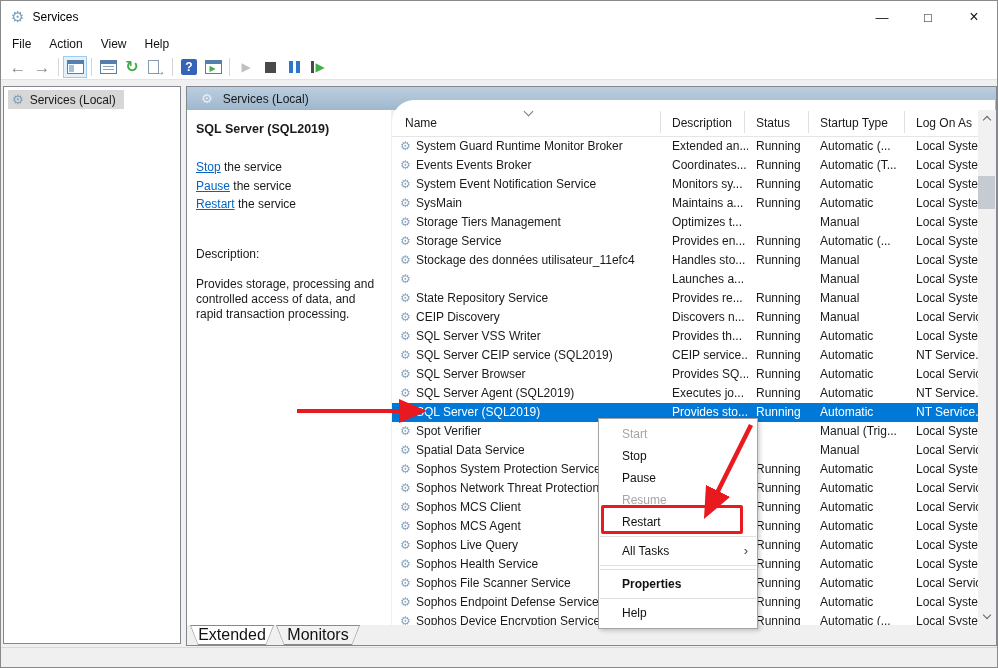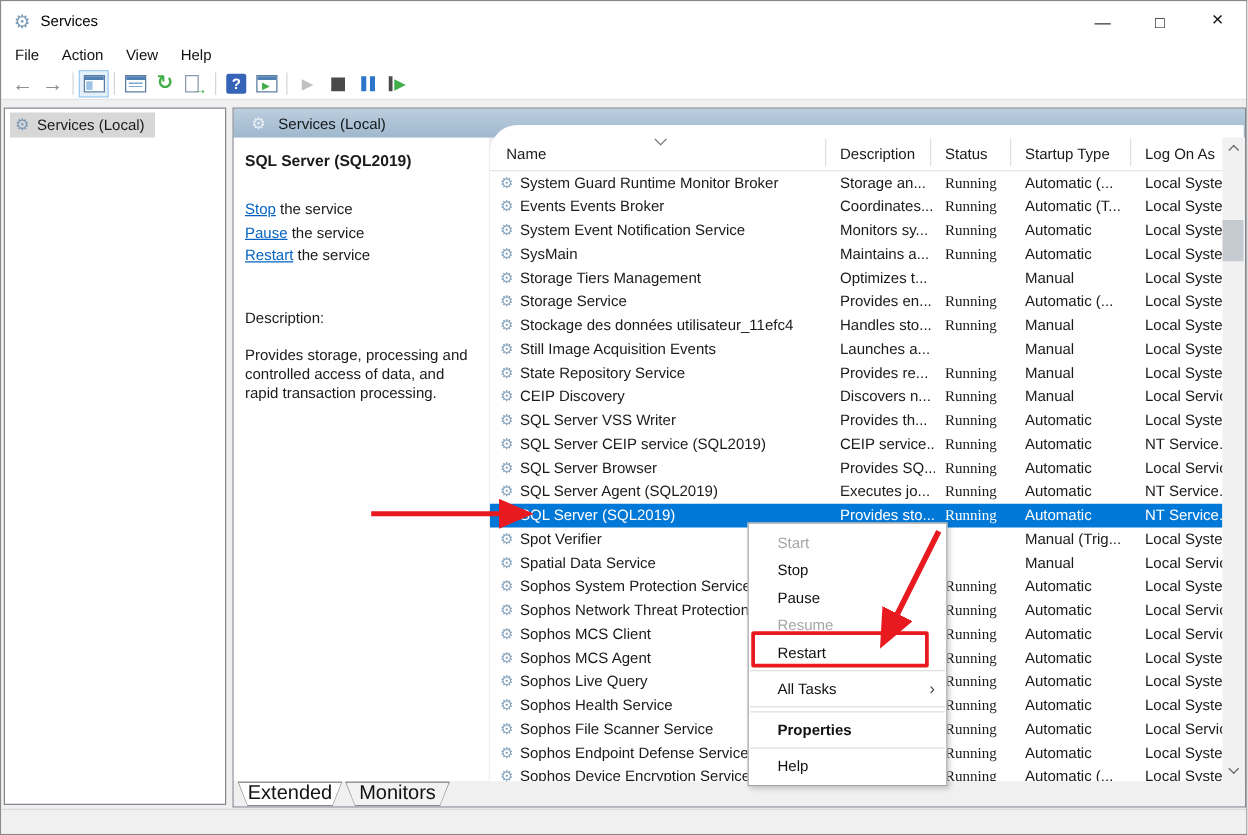--- a/index.html
+++ b/index.html
@@ -67,21 +67,21 @@
   .col-label { position:absolute; bottom:6px; color:#1a1a1a; }
   .col-sep { position:absolute; bottom:3px; width:1px; height:22px; background:#e0e0e0; }
   .chev { display:inline-block; width:7px; height:7px; border-left:1px solid #7a7a7a; border-bottom:1px solid #7a7a7a; transform:rotate(-45deg); }
   #sort-chevron { position:absolute; left:133px; top:8px; }
   #rows { position:absolute; left:0; top:37px; right:17px; bottom:0; overflow:hidden; }
   .row { position:relative; height:19px; line-height:19px; white-space:nowrap; }
   .row .gear { position:absolute; left:8px; top:0; color:#89a5bd; font-size:12px; }
   .cell { position:absolute; top:0; overflow:hidden; }
   .c-name { left:24px; width:240px; }
   .c-desc { left:280px; width:76px; }
-  .c-status { left:364px; width:56px;font-family:Liberation Serif, serif; }
+  .c-status { left:364px; width:56px; }
   .c-startup { left:428px; width:90px; }
   .c-logon { left:524px; width:70px; }
   .row.selected { background:#0078d7; color:#fff; }
   .row.selected .gear { color:#cfe3f2; }
 
   
   #vscroll { position:absolute; right:0; top:10px; bottom:0; width:17px; background:#f1f1f1; }
   .scroll-arrow { position:absolute; left:0; width:17px; height:17px; display:flex; align-items:center; justify-content:center; }
   .scroll-arrow .chev { border-color:#606060; width:6px; height:6px; }
   #scroll-up { top:0; } #scroll-up .chev { transform:rotate(135deg); margin-top:3px; }
@@ -231,21 +231,21 @@
         <span class="col-label" style="left:524px">Log On As</span>
         <span class="col-sep" style="left:268px"></span>
         <span class="col-sep" style="left:352px"></span>
         <span class="col-sep" style="left:416px"></span>
         <span class="col-sep" style="left:512px"></span>
       </div>
       <div id="rows">
           <div class="row">
             <span class="gear">⚙</span>
             <span class="cell c-name">System Guard Runtime Monitor Broker</span>
-            <span class="cell c-desc">Storage an...</span>
+            <span class="cell c-desc">Extended an...</span>
             <span class="cell c-status">Running</span>
             <span class="cell c-startup">Automatic (...</span>
             <span class="cell c-logon">Local Syste...</span>
           </div>
           <div class="row">
             <span class="gear">⚙</span>
             <span class="cell c-name">Events Events Broker</span>
             <span class="cell c-desc">Coordinates...</span>
             <span class="cell c-status">Running</span>
             <span class="cell c-startup">Automatic (T...</span>
@@ -286,21 +286,20 @@
           <div class="row">
             <span class="gear">⚙</span>
             <span class="cell c-name">Stockage des données utilisateur_11efc4</span>
             <span class="cell c-desc">Handles sto...</span>
             <span class="cell c-status">Running</span>
             <span class="cell c-startup">Manual</span>
             <span class="cell c-logon">Local Syste...</span>
           </div>
           <div class="row">
             <span class="gear">⚙</span>
-            <span class="cell c-name">Still Image Acquisition Events</span>
             <span class="cell c-desc">Launches a...</span>
             <span class="cell c-status"></span>
             <span class="cell c-startup">Manual</span>
             <span class="cell c-logon">Local Syste...</span>
           </div>
           <div class="row">
             <span class="gear">⚙</span>
             <span class="cell c-name">State Repository Service</span>
             <span class="cell c-desc">Provides re...</span>
             <span class="cell c-status">Running</span>

